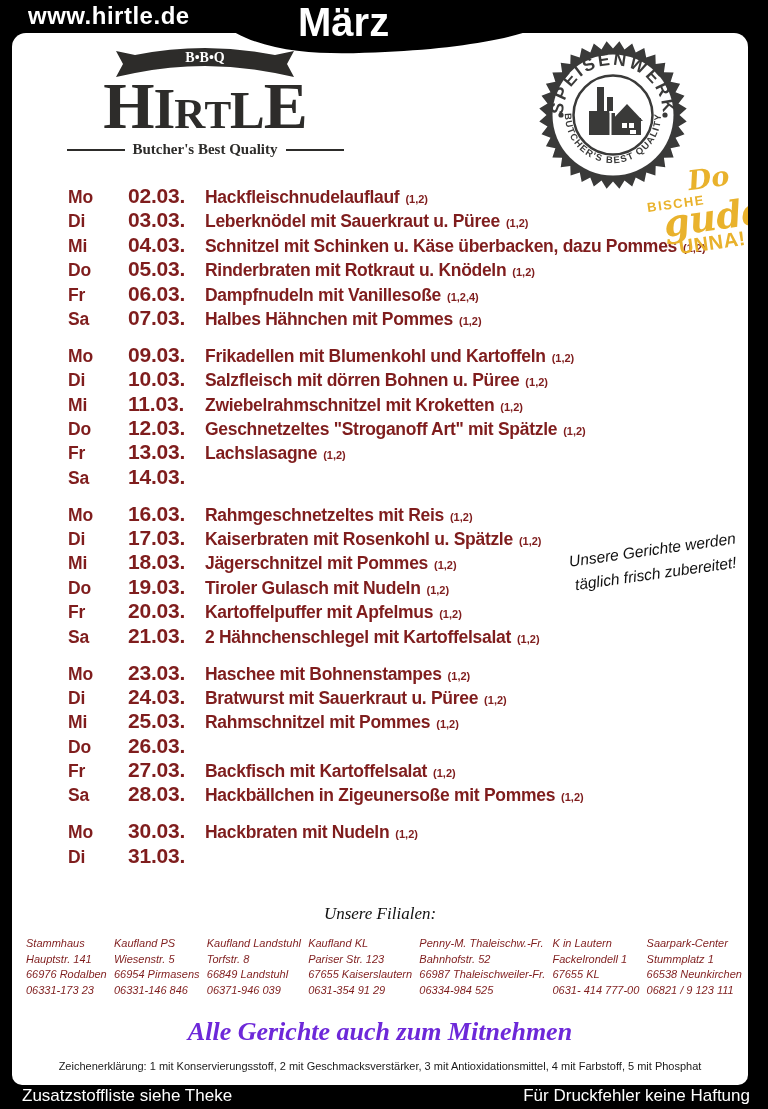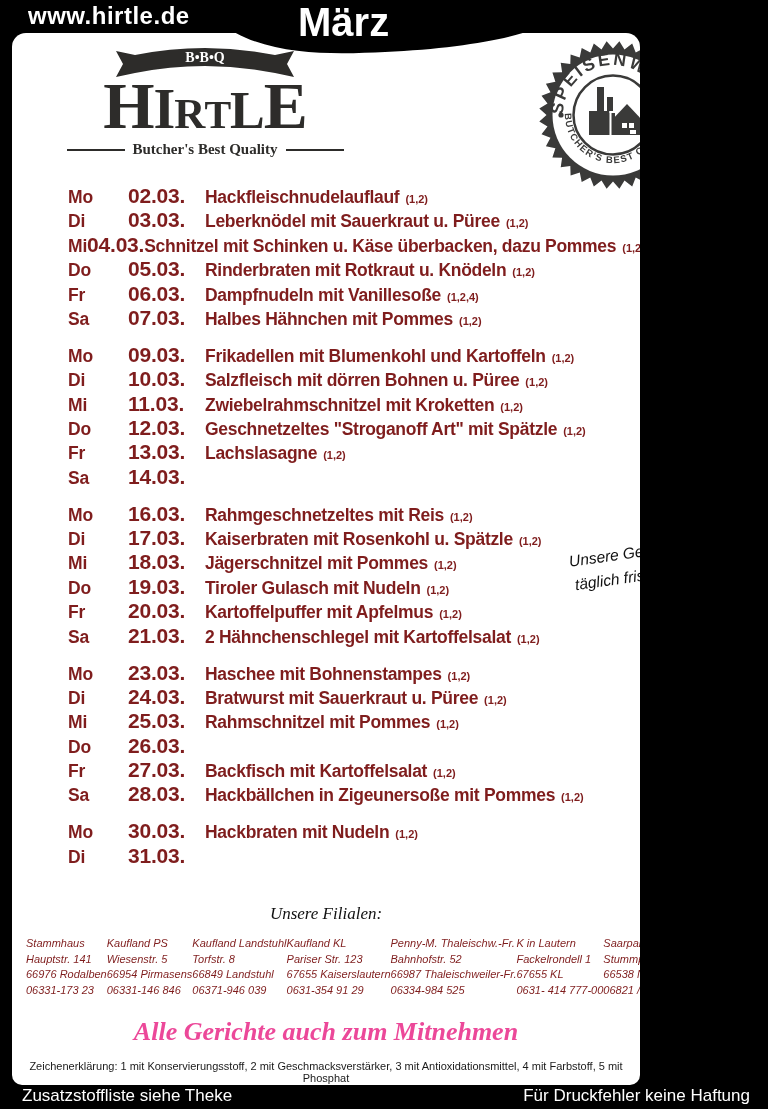--- a/index.html
+++ b/index.html
@@ -9,21 +9,21 @@
     position:relative;
     overflow:hidden;
     font-family:"Liberation Sans",sans-serif;
     -webkit-font-smoothing:antialiased;
   }
   
   .site-url{position:absolute;left:28px;top:2px;color:#fff;font-size:24px;font-weight:bold;z-index:6;letter-spacing:.5px;}
   .month-title{position:absolute;left:298px;top:0px;color:#fff;font-size:40px;font-weight:bold;z-index:6;}
   
   .page{
-    position:absolute;left:12px;top:33px;width:628px;height:1052px;
+    position:absolute;left:12px;top:33px;width:736px;height:1052px;
     background:#fff;border-radius:14px 14px 10px 10px;overflow:hidden;
   }
   .bump{position:absolute;left:218px;top:-1px;z-index:1;}
   
   .logo{position:absolute;left:48px;top:10px;width:290px;text-align:center;color:#2d2c2a;}
   .logo-ribbon{display:block;margin:0 auto -14px auto;position:relative;z-index:2;}
   .logo-word{display:flex;align-items:baseline;justify-content:center;font-family:"Liberation Serif",serif;font-weight:bold;letter-spacing:-1px;line-height:1;}
   .logo-word span{display:inline-block;}
   .L0{font-size:66px;} .L1{font-size:56px;} .L2{font-size:43px;} .L3{font-size:40px;} .L4{font-size:52px;} .L5{font-size:66px;}
   .logo-tag{display:flex;align-items:center;justify-content:center;gap:8px;margin-top:2px;font-family:"Liberation Serif",serif;font-weight:bold;font-size:15px;color:#2d2c2a;}
@@ -45,21 +45,21 @@
   .ds b{font-size:17.5px;font-weight:bold;letter-spacing:-.3px;margin-top:34px;}
   .cd{font-style:normal;font-size:11px;font-weight:bold;margin-left:6px;letter-spacing:0;}
   
   .fresh-note{position:absolute;left:536px;top:505px;width:212px;transform:rotate(-8deg);font-size:15.5px;font-style:italic;color:#111;text-align:center;line-height:1.55;z-index:2;}
   
   .branches-title{position:absolute;left:0;right:0;top:871px;text-align:center;font-family:"Liberation Serif",serif;font-weight:normal;font-style:italic;font-size:17px;color:#111;}
   .branches{position:absolute;left:14px;right:6px;top:903px;display:flex;justify-content:space-between;color:#7f1d1d;}
   .branch{font-size:11px;font-style:italic;line-height:15.5px;white-space:nowrap;}
   .branch span{display:block;}
   
-  .takeaway{position:absolute;left:0;right:0;top:984px;text-align:center;font-family:"Liberation Serif",serif;font-weight:bold;font-style:italic;font-size:26px;color:#ec4899;}
+  .takeaway{position:absolute;left:0;right:0;top:984px;text-align:center;font-family:"Liberation Serif",serif;font-weight:bold;font-style:italic;font-size:26px;color:#6d28d9;}
   .legend{position:absolute;left:0;right:0;top:1027px;text-align:center;font-size:11px;color:#1a1a1a;}
   
   .foot-left{position:absolute;left:22px;top:1086px;color:#fff;font-size:17px;z-index:6;}
   .foot-right{position:absolute;right:18px;top:1086px;color:#fff;font-size:17px;z-index:6;}
 </style>
 </head>
 <body>
 
 <div class="site-url">www.hirtle.de</div>
 <div class="month-title">März</div>

